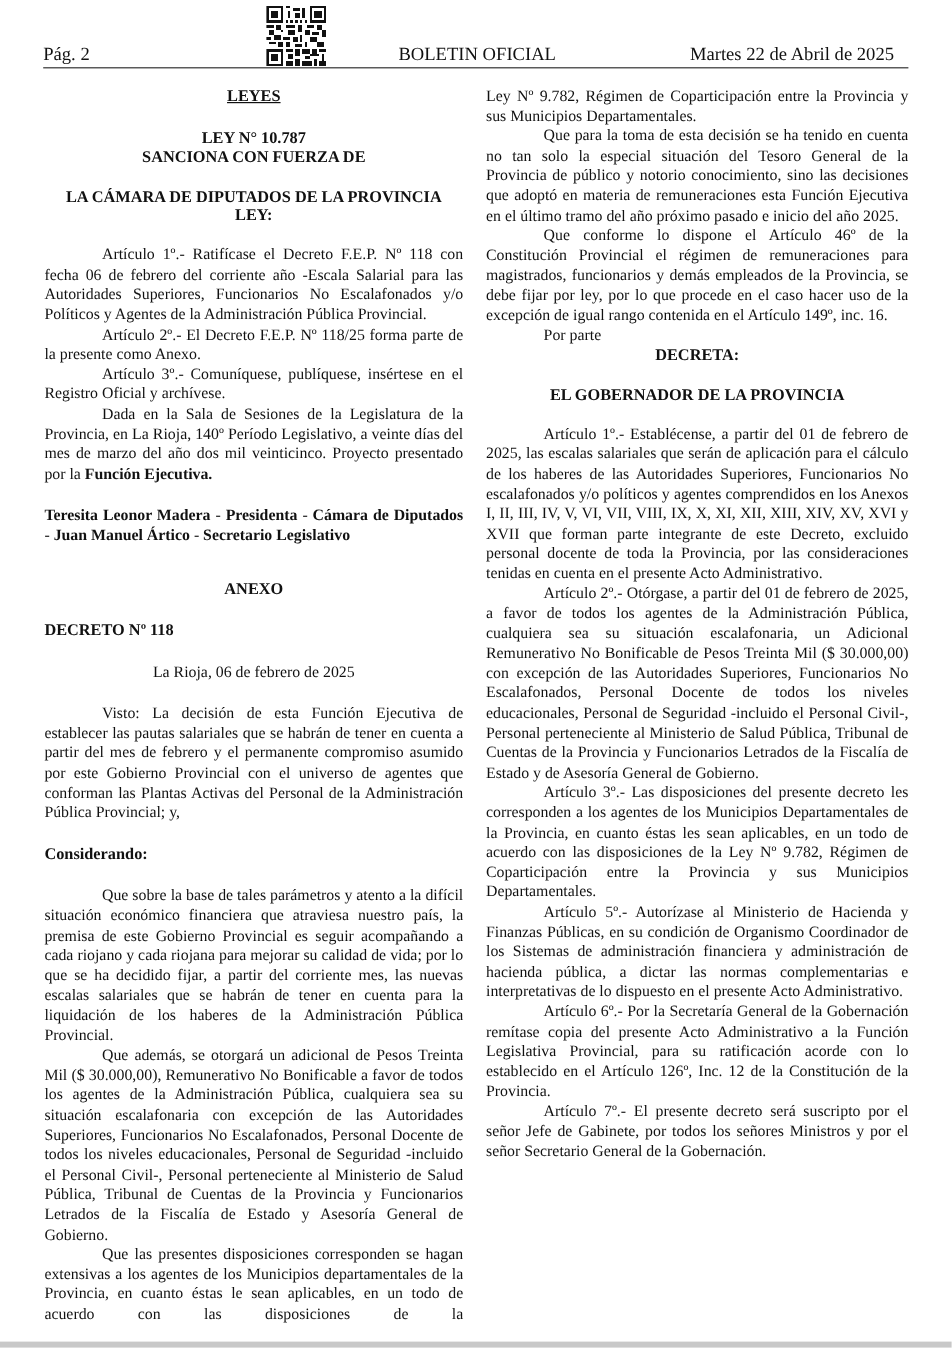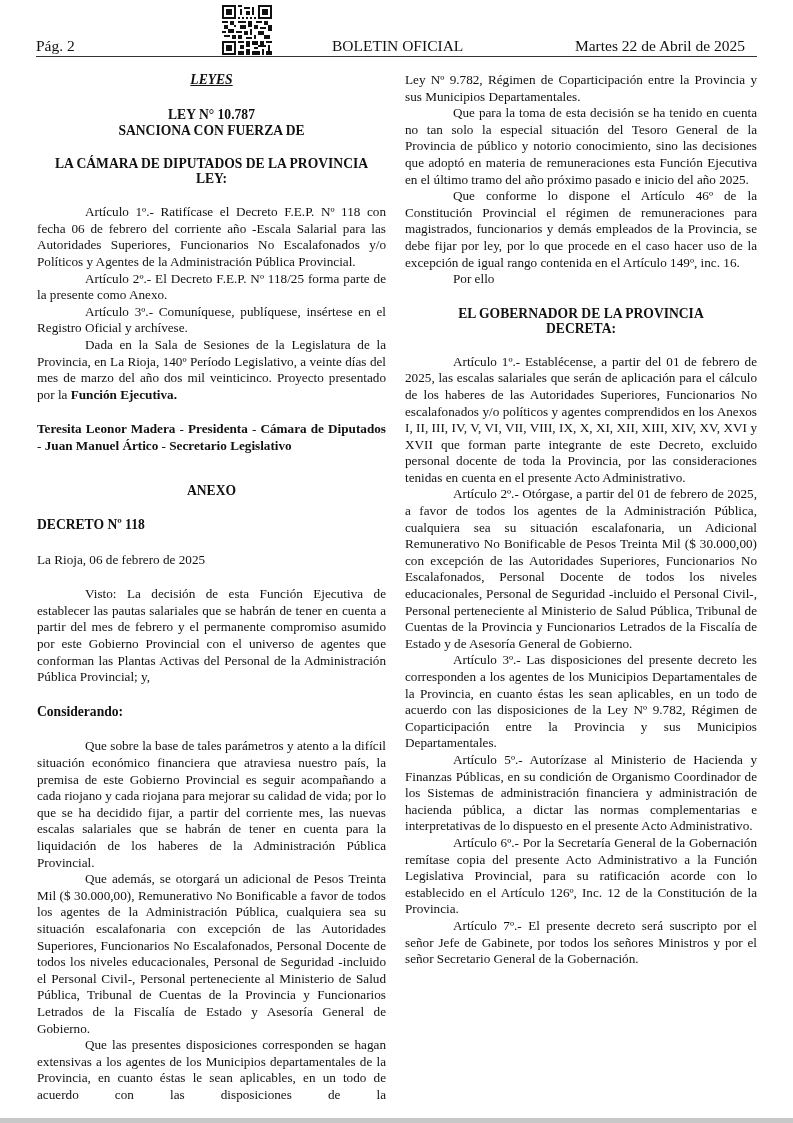--- a/index.html
+++ b/index.html
@@ -10,23 +10,23 @@
     .hdr-text { position: absolute; top: 37px; font-size: 15.5px; line-height: 18px; white-space: nowrap; }
     .hdr-page { left: 0; }
     .hdr-title { left: 276px; margin-left: 20px; }
     .hdr-date { right: 12px; }
     .qr { position: absolute; left: 186px; top: 5px; width: 50px; height: 50px; }
     .col { position: absolute; top: 72px; font-size: 13.2px; line-height: 16.6px; text-align: justify; }
     .col-left { left: 37px; width: 349px; }
     .col-right { left: 405px; width: 352px; }
     .col p { margin: 0; }
     .ind { text-indent: 48px; font-family: Liberation Serif, serif; }
-    .right { text-align: left; }
+    .right { text-align: center; }
     .bold { font-weight: bold; }
-    .u { text-decoration: underline; font-style: italic; }
+    .u { text-decoration: underline; }
     .h { font-weight: bold; text-align: center; font-size: 13.6px; }
     .sp18 { margin-top: 18px !important; }
     .sp28 { margin-top: 28px !important; }
     .justify-last { text-align-last: justify; }
     .bottom-bar { position: absolute; left: 0; top: 1118px; width: 793px; height: 5px; background: #c8c8c8; }
   </style>
 </head>
 <body>
 
 <div class="page">
@@ -124,24 +124,24 @@
 
     <p class="ind sp18">Que sobre la base de tales parámetros y atento a la difícil situación económico financiera que atraviesa nuestro país, la premisa de este Gobierno Provincial es seguir acompañando a cada riojano y cada riojana para mejorar su calidad de vida; por lo que se ha decidido fijar, a partir del corriente mes, las nuevas escalas salariales que se habrán de tener en cuenta para la liquidación de los haberes de la Administración Pública Provincial.</p>
     <p class="ind">Que además, se otorgará un adicional de Pesos Treinta Mil ($ 30.000,00), Remunerativo No Bonificable a favor de todos los agentes de la Administración Pública, cualquiera sea su situación escalafonaria con excepción de las Autoridades Superiores, Funcionarios No Escalafonados, Personal Docente de todos los niveles educacionales, Personal de Seguridad -incluido el Personal Civil-, Personal perteneciente al Ministerio de Salud Pública, Tribunal de Cuentas de la Provincia y Funcionarios Letrados de la Fiscalía de Estado y Asesoría General de Gobierno.</p>
     <p class="ind justify-last">Que las presentes disposiciones corresponden se hagan extensivas a los agentes de los Municipios departamentales de la Provincia, en cuanto éstas le sean aplicables, en un todo de acuerdo con las disposiciones de la</p>
   </div>
 
   <div class="col col-right">
     <p>Ley Nº 9.782, Régimen de Coparticipación entre la Provincia y sus Municipios Departamentales.</p>
     <p class="ind">Que para la toma de esta decisión se ha tenido en cuenta no tan solo la especial situación del Tesoro General de la Provincia de público y notorio conocimiento, sino las decisiones que adoptó en materia de remuneraciones esta Función Ejecutiva en el último tramo del año próximo pasado e inicio del año 2025.</p>
     <p class="ind">Que conforme lo dispone el Artículo 46º de la Constitución Provincial el régimen de remuneraciones para magistrados, funcionarios y demás empleados de la Provincia, se debe fijar por ley, por lo que procede en el caso hacer uso de la excepción de igual rango contenida en el Artículo 149º, inc. 16.</p>
-    <p class="ind">Por ello</p>
+    <p class="ind">Por parte</p>
 
+    <p class="h" style="line-height:15px">DECRETA:</p>
     <p class="h sp18" style="margin-top:20px; line-height:15px">EL GOBERNADOR DE LA PROVINCIA</p>
-    <p class="h" style="line-height:15px">DECRETA:</p>
 
     <p class="ind sp18">Artículo 1º.- Establécense, a partir del 01 de febrero de 2025, las escalas salariales que serán de aplicación para el cálculo de los haberes de las Autoridades Superiores, Funcionarios No escalafonados y/o políticos y agentes comprendidos en los Anexos I, II, III, IV, V, VI, VII, VIII, IX, X, XI, XII, XIII, XIV, XV, XVI y XVII que forman parte integrante de este Decreto, excluido personal docente de toda la Provincia, por las consideraciones tenidas en cuenta en el presente Acto Administrativo.</p>
     <p class="ind">Artículo 2º.- Otórgase, a partir del 01 de febrero de 2025, a favor de todos los agentes de la Administración Pública, cualquiera sea su situación escalafonaria, un Adicional Remunerativo No Bonificable de Pesos Treinta Mil ($ 30.000,00) con excepción de las Autoridades Superiores, Funcionarios No Escalafonados, Personal Docente de todos los niveles educacionales, Personal de Seguridad -incluido el Personal Civil-, Personal perteneciente al Ministerio de Salud Pública, Tribunal de Cuentas de la Provincia y Funcionarios Letrados de la Fiscalía de Estado y de Asesoría General de Gobierno.</p>
     <p class="ind">Artículo 3º.- Las disposiciones del presente decreto les corresponden a los agentes de los Municipios Departamentales de la Provincia, en cuanto éstas les sean aplicables, en un todo de acuerdo con las disposiciones de la Ley Nº 9.782, Régimen de Coparticipación entre la Provincia y sus Municipios Departamentales.</p>
     <p class="ind">Artículo 5º.- Autorízase al Ministerio de Hacienda y Finanzas Públicas, en su condición de Organismo Coordinador de los Sistemas de administración financiera y administración de hacienda pública, a dictar las normas complementarias e interpretativas de lo dispuesto en el presente Acto Administrativo.</p>
     <p class="ind">Artículo 6º.- Por la Secretaría General de la Gobernación remítase copia del presente Acto Administrativo a la Función Legislativa Provincial, para su ratificación acorde con lo establecido en el Artículo 126º, Inc. 12 de la Constitución de la Provincia.</p>
     <p class="ind">Artículo 7º.- El presente decreto será suscripto por el señor Jefe de Gabinete, por todos los señores Ministros y por el señor Secretario General de la Gobernación.</p>
   </div>
 
   <div class="bottom-bar"></div>

